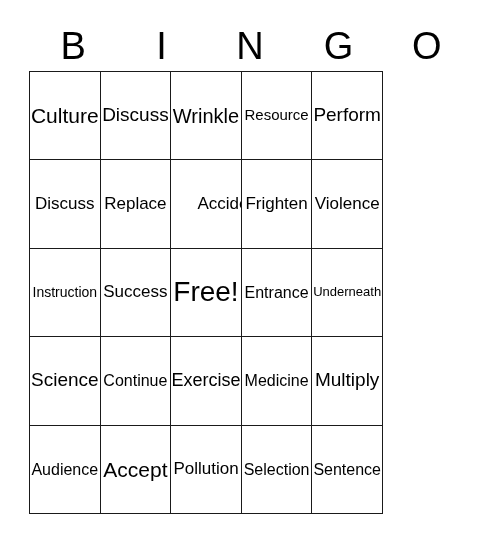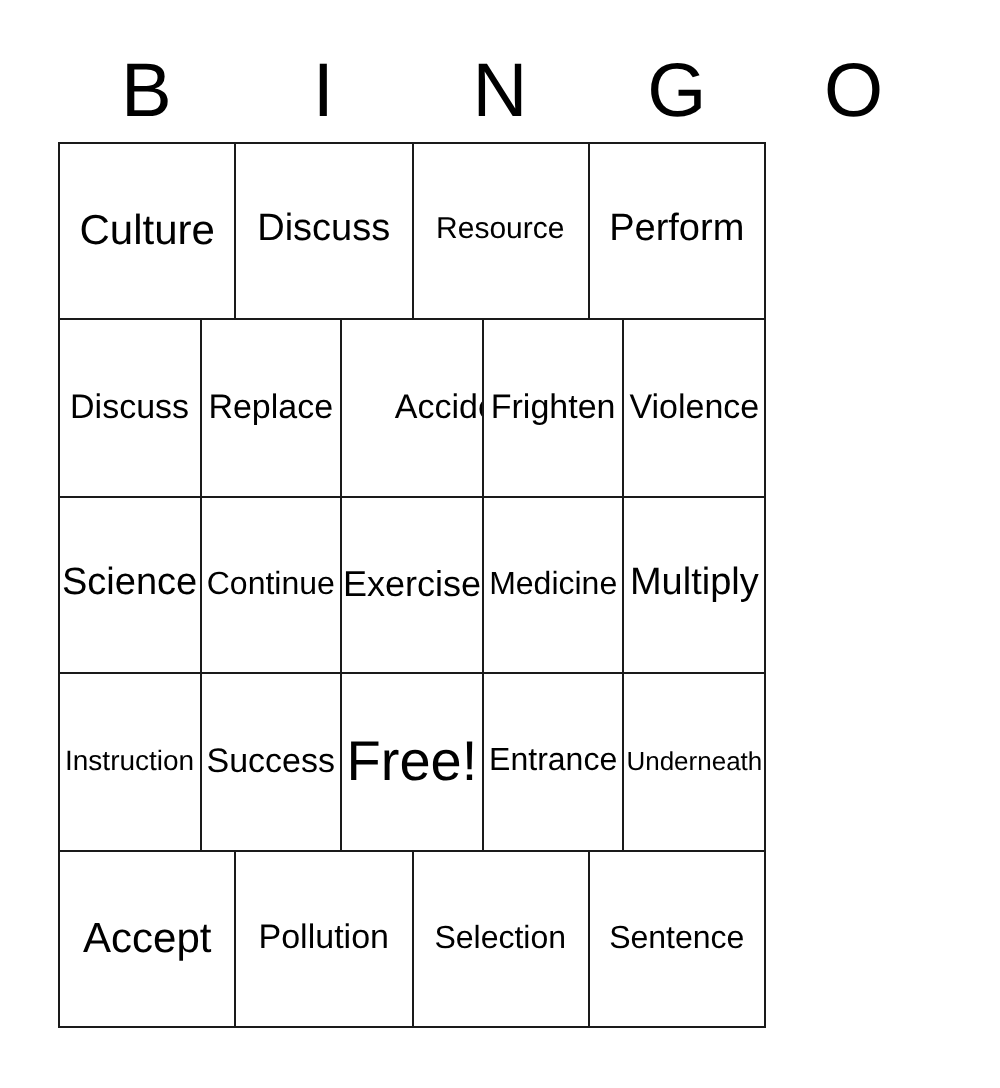--- a/index.html
+++ b/index.html
@@ -97,20 +97,23 @@
   <div class="grid" style="border-color: rgb(26, 26, 26);">
 
     <div class="grid-row">
       <div class="cell" style="border-color: rgb(26, 26, 26);">
           <span class="cell-text" style="font-size: 21px; color: rgb(0, 0, 0);">Culture</span>
         </div>
       <div class="cell" style="border-color: rgb(26, 26, 26);">
           <span class="cell-text" style="font-size: 19px; color: rgb(0, 0, 0);">Discuss</span>
         </div>
       <div class="cell" style="border-color: rgb(26, 26, 26);">
+          <span class="cell-text" style="font-size: 20px; color: rgb(0, 0, 0);">Wrinkle</span>
+        </div>
+      <div class="cell" style="border-color: rgb(26, 26, 26);">
           <span class="cell-text" style="font-size: 15px; color: rgb(0, 0, 0);">Resource</span>
         </div>
       <div class="cell" style="border-color: rgb(26, 26, 26);">
           <span class="cell-text" style="font-size: 19px; color: rgb(0, 0, 0);">Perform</span>
         </div>
     </div>
 
     <div class="grid-row">
       <div class="cell" style="border-color: rgb(26, 26, 26);">
           <span class="cell-text" style="font-size: 17px; color: rgb(0, 0, 0);">Discuss</span>
@@ -124,55 +127,58 @@
       <div class="cell" style="border-color: rgb(26, 26, 26);">
           <span class="cell-text" style="font-size: 17px; color: rgb(0, 0, 0);">Frighten</span>
         </div>
       <div class="cell" style="border-color: rgb(26, 26, 26);">
           <span class="cell-text" style="font-size: 17px; color: rgb(0, 0, 0);">Violence</span>
         </div>
     </div>
 
     <div class="grid-row">
       <div class="cell" style="border-color: rgb(26, 26, 26);">
+          <span class="cell-text" style="font-size: 14px; color: rgb(0, 0, 0);">Instruction</span>
+        </div>
+      <div class="cell" style="border-color: rgb(26, 26, 26);">
+          <span class="cell-text" style="font-size: 17px; color: rgb(0, 0, 0);">Success</span>
+        </div>
+      <div class="cell" style="border-color: rgb(26, 26, 26);">
+          <span class="cell-text" style="font-size: 28px; color: rgb(0, 0, 0);">Free!</span>
+        </div>
+      <div class="cell" style="border-color: rgb(26, 26, 26);">
+          <span class="cell-text" style="font-size: 16px; color: rgb(0, 0, 0);">Entrance</span>
+        </div>
+      <div class="cell" style="border-color: rgb(26, 26, 26);">
+          <span class="cell-text" style="font-size: 13px; color: rgb(0, 0, 0);">Underneath</span>
+        </div>
+    </div>
+
+    <div class="grid-row">
+      <div class="cell" style="border-color: rgb(26, 26, 26);">
           <span class="cell-text" style="font-size: 19px; color: rgb(0, 0, 0);">Science</span>
         </div>
       <div class="cell" style="border-color: rgb(26, 26, 26);">
           <span class="cell-text" style="font-size: 16px; color: rgb(0, 0, 0);">Continue</span>
         </div>
       <div class="cell" style="border-color: rgb(26, 26, 26);">
           <span class="cell-text" style="font-size: 18px; color: rgb(0, 0, 0);">Exercise</span>
         </div>
       <div class="cell" style="border-color: rgb(26, 26, 26);">
           <span class="cell-text" style="font-size: 16px; color: rgb(0, 0, 0);">Medicine</span>
         </div>
       <div class="cell" style="border-color: rgb(26, 26, 26);">
           <span class="cell-text" style="font-size: 19px; color: rgb(0, 0, 0);">Multiply</span>
         </div>
     </div>
 
     <div class="grid-row">
       <div class="cell" style="border-color: rgb(26, 26, 26);">
-          <span class="cell-text" style="font-size: 14px; color: rgb(0, 0, 0);">Instruction</span>
+          <span class="cell-text" style="font-size: 16px; color: rgb(0, 0, 0);">Audience</span>
         </div>
-      <div class="cell" style="border-color: rgb(26, 26, 26);">
-          <span class="cell-text" style="font-size: 17px; color: rgb(0, 0, 0);">Success</span>
-        </div>
-      <div class="cell" style="border-color: rgb(26, 26, 26);">
-          <span class="cell-text" style="font-size: 28px; color: rgb(0, 0, 0);">Free!</span>
-        </div>
-      <div class="cell" style="border-color: rgb(26, 26, 26);">
-          <span class="cell-text" style="font-size: 16px; color: rgb(0, 0, 0);">Entrance</span>
-        </div>
-      <div class="cell" style="border-color: rgb(26, 26, 26);">
-          <span class="cell-text" style="font-size: 13px; color: rgb(0, 0, 0);">Underneath</span>
-        </div>
-    </div>
-
-    <div class="grid-row">
       <div class="cell" style="border-color: rgb(26, 26, 26);">
           <span class="cell-text" style="font-size: 21px; color: rgb(0, 0, 0);">Accept</span>
         </div>
       <div class="cell" style="border-color: rgb(26, 26, 26);">
           <span class="cell-text" style="font-size: 17px; color: rgb(0, 0, 0);">Pollution</span>
         </div>
       <div class="cell" style="border-color: rgb(26, 26, 26);">
           <span class="cell-text" style="font-size: 16px; color: rgb(0, 0, 0);">Selection</span>
         </div>
       <div class="cell" style="border-color: rgb(26, 26, 26);">

